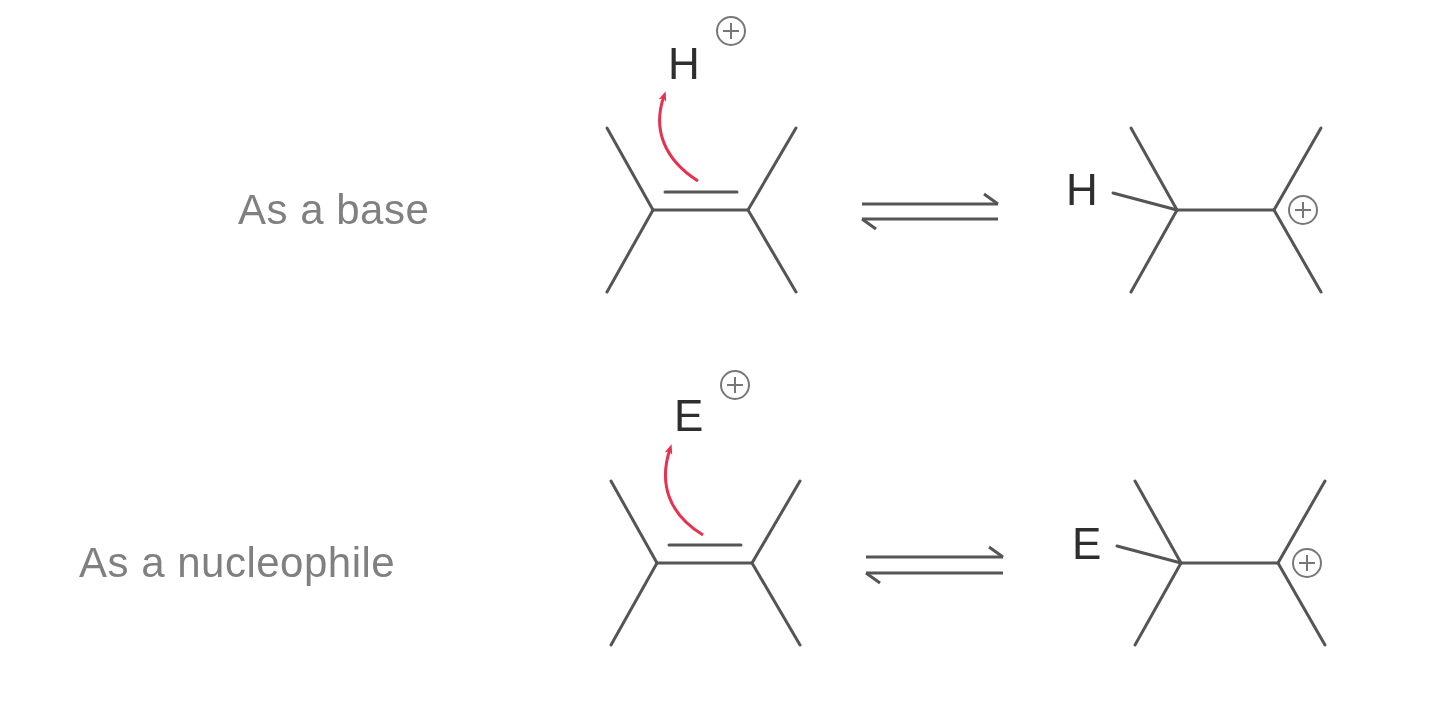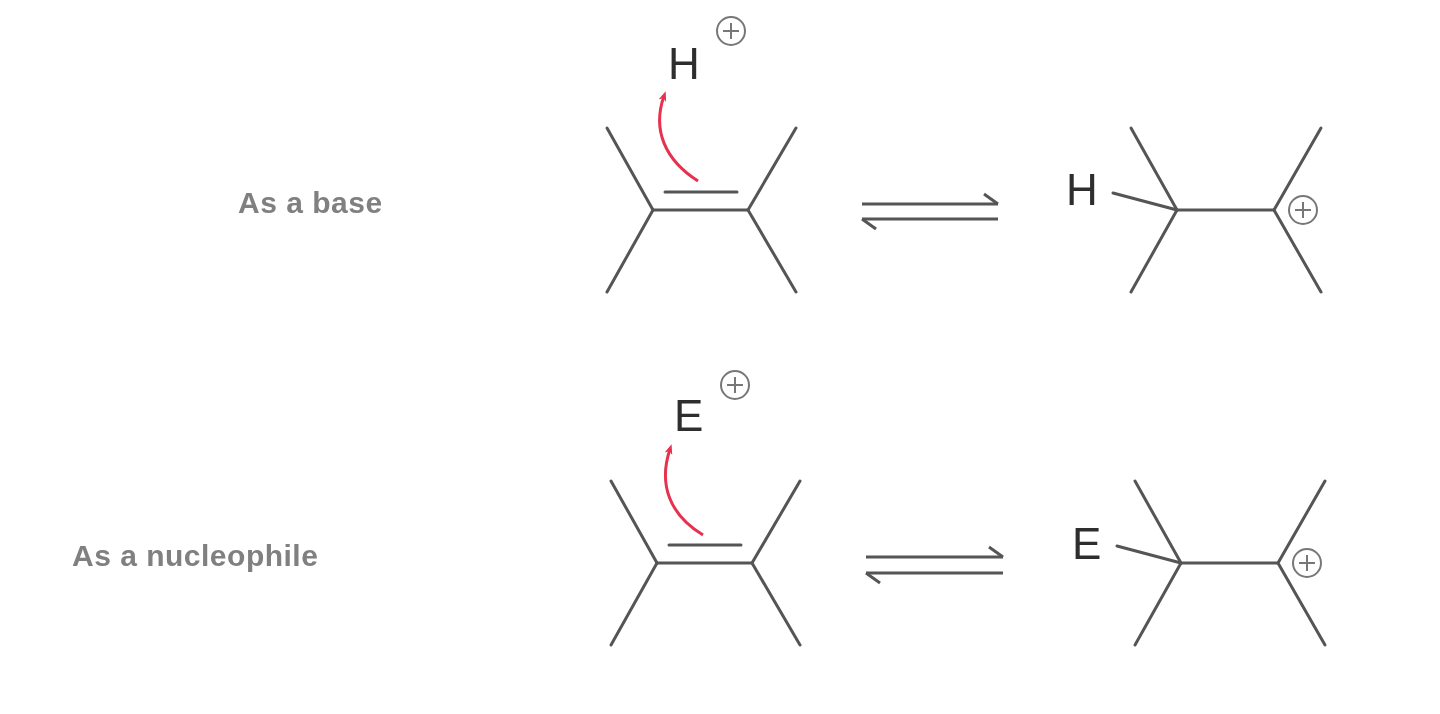--- a/index.html
+++ b/index.html
@@ -1,25 +1,25 @@
 <!DOCTYPE html>
 <html><head>
 <meta charset="utf-8">
 <style>
   html, body { margin:0; padding:0; background:#ffffff; }
   body { width:1440px; height:714px; position:relative; overflow:hidden; font-family:"Liberation Sans", sans-serif; }
-  .label { position:absolute; font-family:"Liberation Sans", sans-serif; font-weight:bold; color:#808080; font-size:30px; letter-spacing:0.5px; }
+  .label { position:absolute; font-family:"Liberation Sans", sans-serif; font-weight:normal; color:#808080; font-size:42px; letter-spacing:0.5px; }
   .atom { position:absolute; font-family:"Liberation Sans", sans-serif; color:#2e2e2e; font-size:44px; line-height:1; }
   svg { position:absolute; left:0; top:0; }
 </style>
 </head>
 <body>
 
 <div class="label" style="left:238px; top:186px;">As a base</div>
-<div class="label" style="left:72px; top:539px;">As a nucleophile</div>
+<div class="label" style="left:79px; top:539px;">As a nucleophile</div>
 
 <div class="atom" style="left:668px; top:42px;">H</div>
 <div class="atom" style="left:1066px; top:168px;">H</div>
 <div class="atom" style="left:674px; top:394px;">E</div>
 <div class="atom" style="left:1072px; top:522px;">E</div>
 
 <svg width="1440" height="714" viewBox="0 0 1440 714">
   <defs>
     <marker id="redhead" markerWidth="10" markerHeight="10" refX="5" refY="5" orient="auto" markerUnits="userSpaceOnUse">
       <path d="M0,1 L10,5 L0,9 L3,5 Z" fill="#e8304f"></path>

